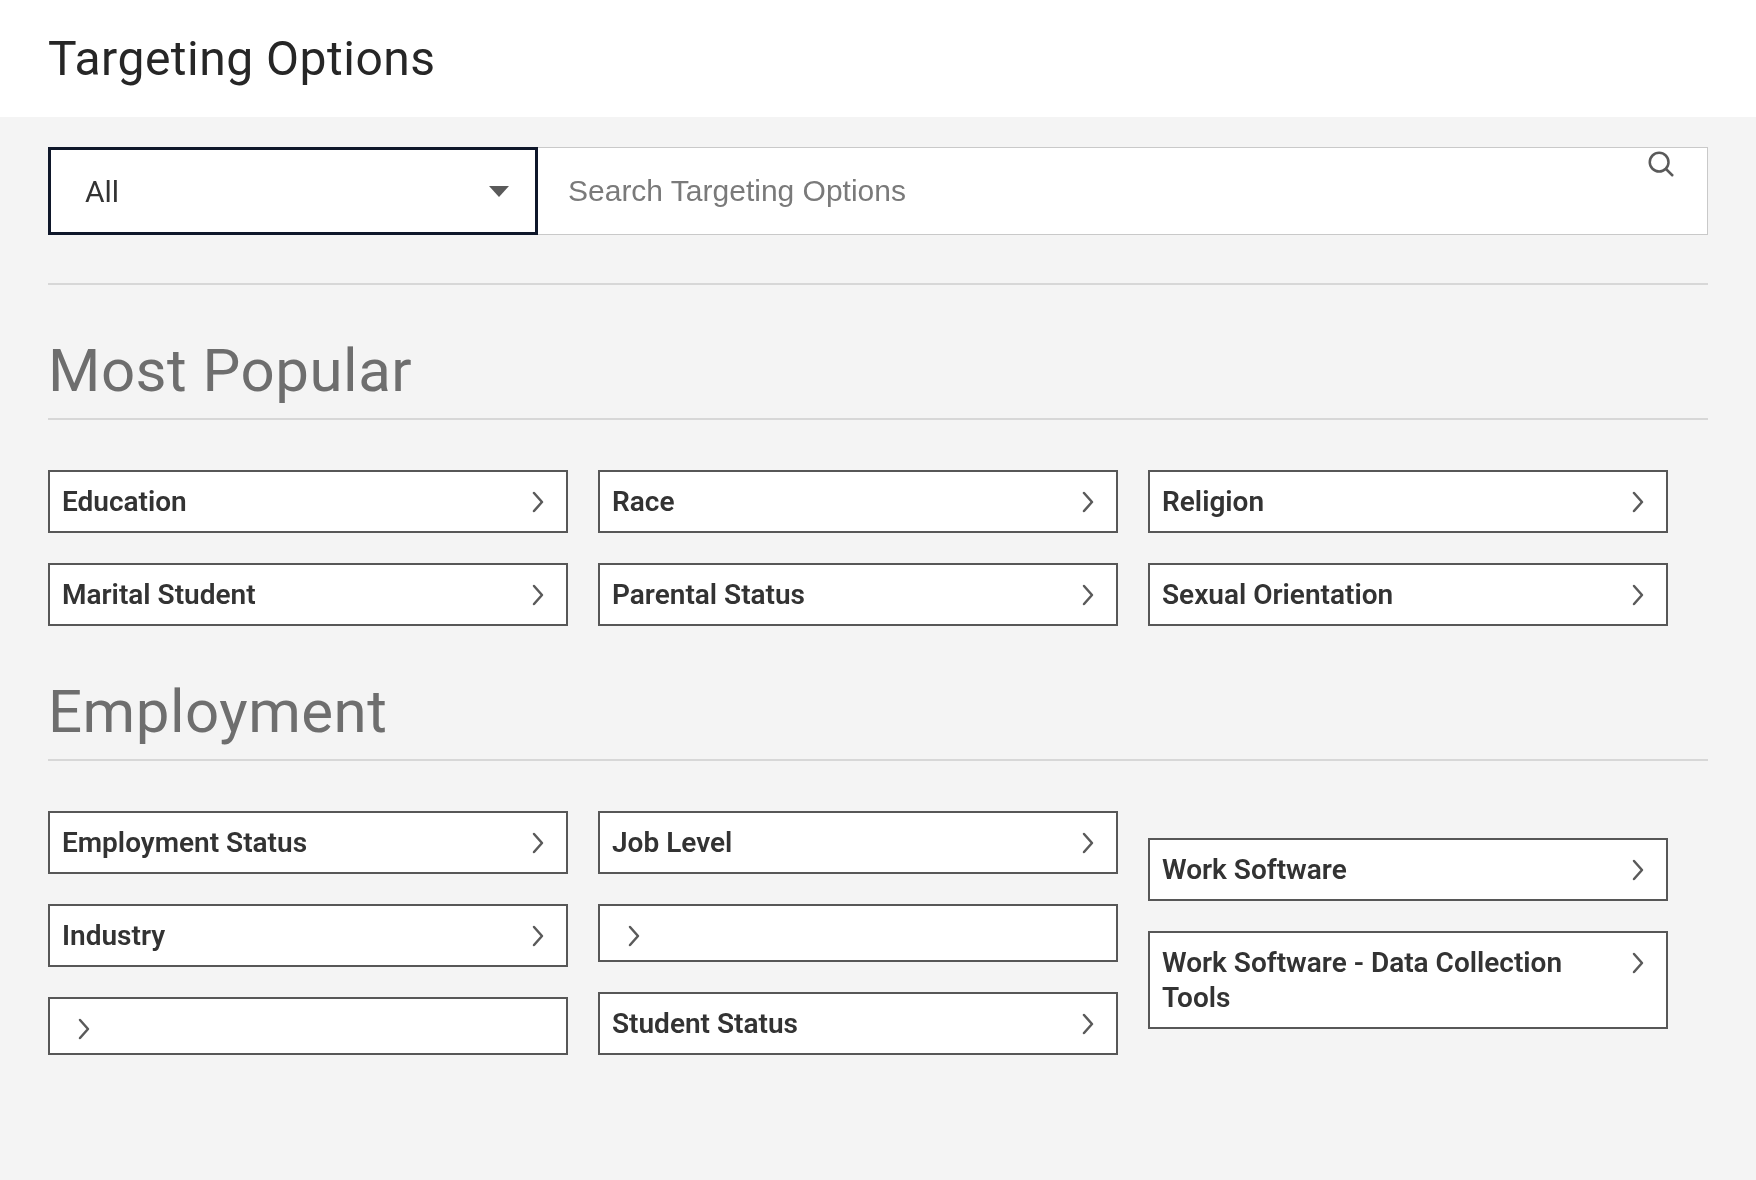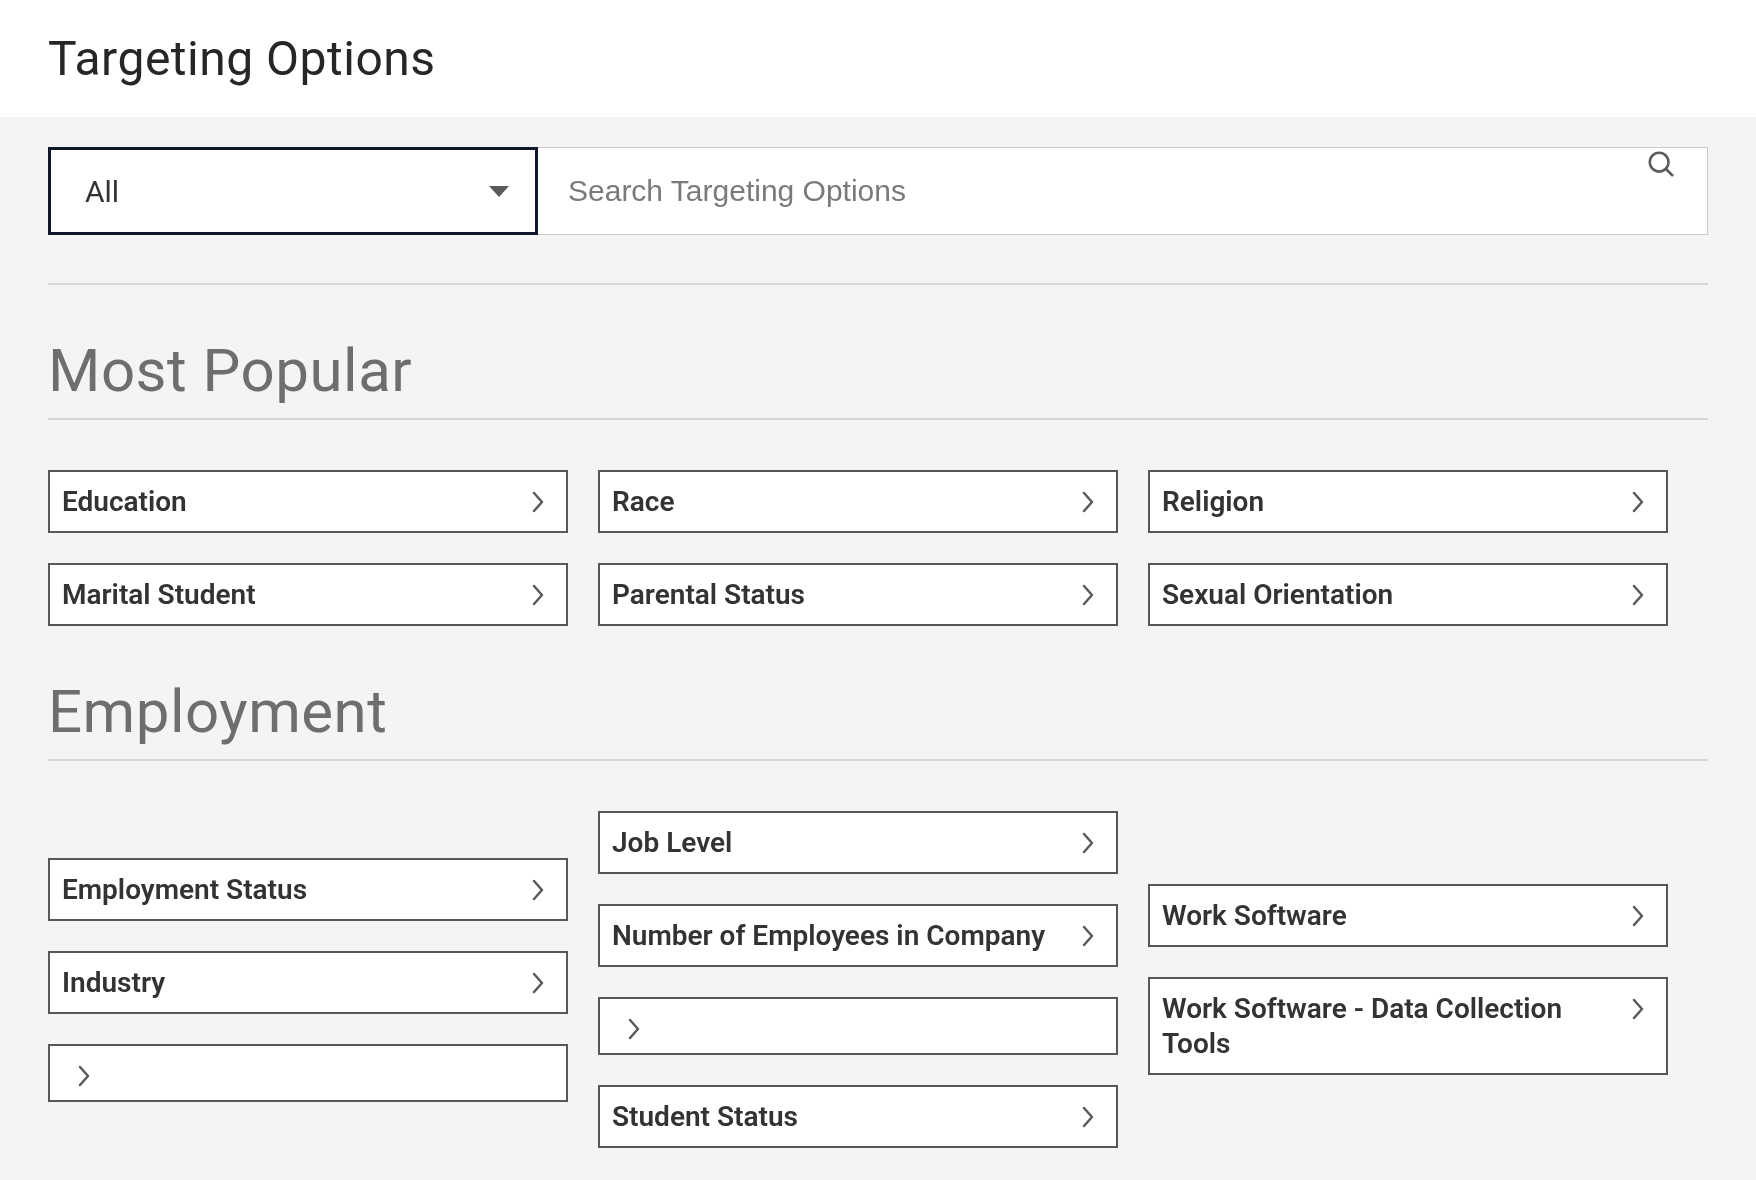--- a/index.html
+++ b/index.html
@@ -255,28 +255,20 @@
     <div class="option-col">
       <div class="option-card">
         <span class="option-label">Job Level</span>
         <span class="chevron">
             <svg width="14" height="22" viewBox="0 0 14 22" fill="none" stroke="#5a5a5a" stroke-width="2.5" stroke-linecap="round" stroke-linejoin="round">
               <polyline points="3,2 11,11 3,20"></polyline>
             </svg>
           </span>
       </div>
       <div class="option-card">
-        <span class="option-label">Number of Employees in Company</span>
-        <span class="chevron">
-            <svg width="14" height="22" viewBox="0 0 14 22" fill="none" stroke="#5a5a5a" stroke-width="2.5" stroke-linecap="round" stroke-linejoin="round">
-              <polyline points="3,2 11,11 3,20"></polyline>
-            </svg>
-          </span>
-      </div>
-      <div class="option-card">
         <span class="chevron">
             <svg width="14" height="22" viewBox="0 0 14 22" fill="none" stroke="#5a5a5a" stroke-width="2.5" stroke-linecap="round" stroke-linejoin="round">
               <polyline points="3,2 11,11 3,20"></polyline>
             </svg>
           </span>
       </div>
       <div class="option-card">
         <span class="option-label">Student Status</span>
         <span class="chevron">
             <svg width="14" height="22" viewBox="0 0 14 22" fill="none" stroke="#5a5a5a" stroke-width="2.5" stroke-linecap="round" stroke-linejoin="round">

